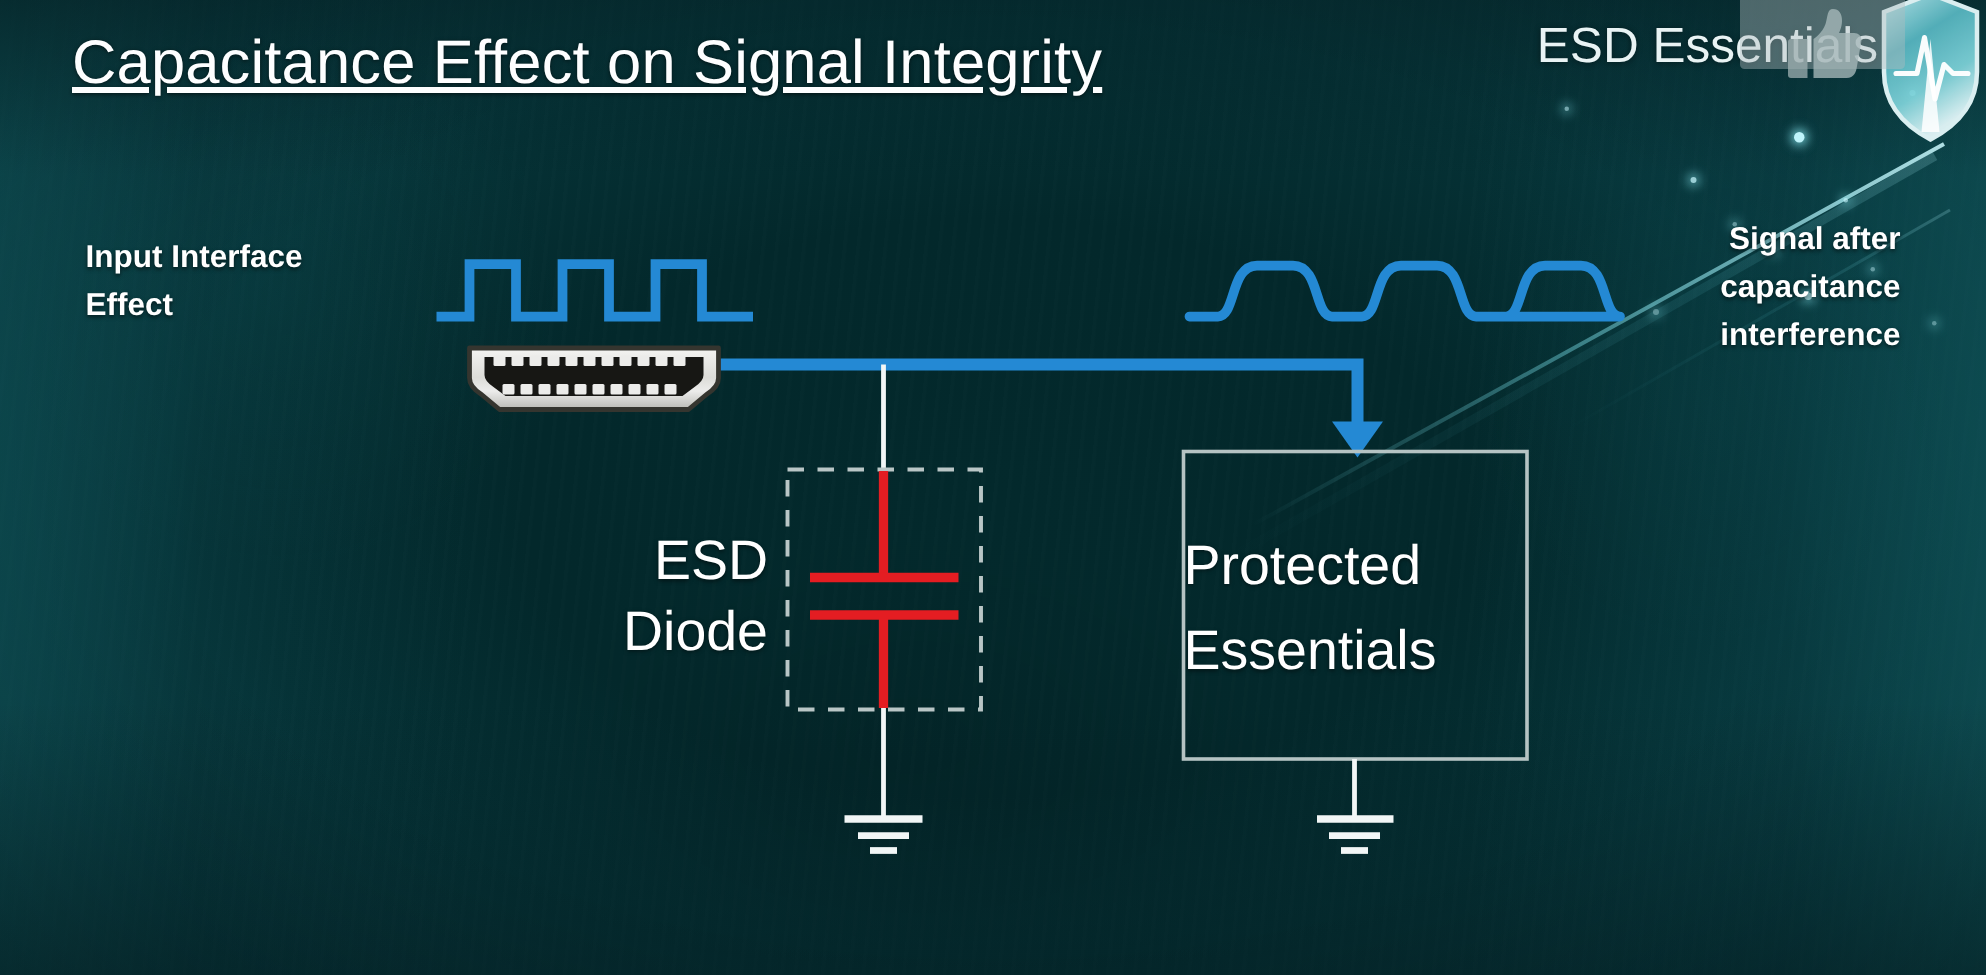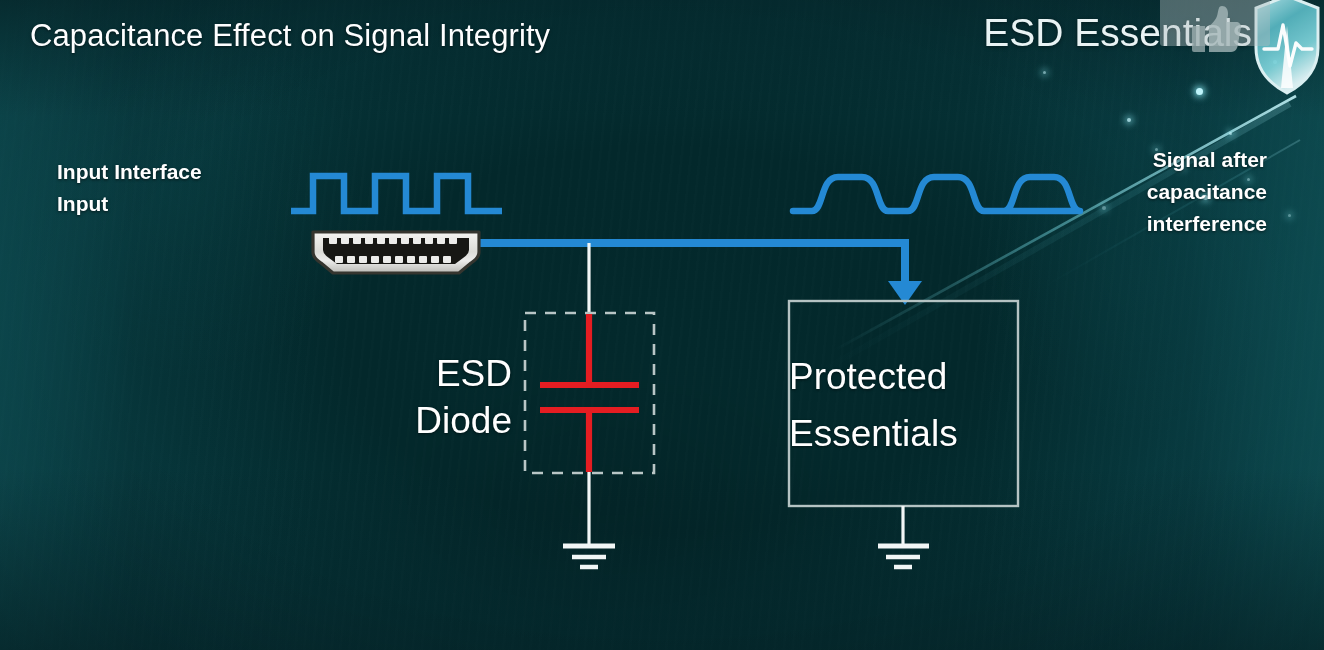--- a/index.html
+++ b/index.html
@@ -71,36 +71,37 @@
         rgba(0,0,0,0.016) 3px,
         rgba(0,0,0,0.016) 9px),
       radial-gradient(ellipse 20% 40% at 14% 30%, rgba(22,110,112,0.16), rgba(0,0,0,0) 70%),
       radial-gradient(ellipse 16% 34% at 86% 42%, rgba(22,110,112,0.14), rgba(0,0,0,0) 70%),
       radial-gradient(ellipse 26% 30% at 46% 76%, rgba(0,0,0,0.16), rgba(0,0,0,0) 72%);
   }
 
   
   #title {
     position: absolute;
-    left: 30px;
+    left: 48px;
     top: 18px;
-    font-size: 31px;
+    font-size: 41px;
     font-weight: 400;
     color: #fdfeff;
     letter-spacing: .1px;
     white-space: nowrap;
     text-shadow: 0 1px 3px rgba(0,0,0,.55);
+    text-decoration: underline;
   }
 
   
   #brand-text {
     position: absolute;
     right: 72px;
     top: 11px;
-    font-size: 39px;
+    font-size: 33px;
     font-weight: 400;
     color: #e9f3f4;
     white-space: nowrap;
     text-shadow: 0 1px 4px rgba(0,0,0,.45);
   }
   #brand-shield {
     position: absolute;
     right: 2px;
     top: -8px;
     width: 70px;
@@ -222,21 +223,21 @@
 
   <div id="like-overlay">
     <svg width="56" height="50" viewBox="0 0 56 50">
       <path d="M8 22 h11 v26 H8 a2 2 0 0 1 -2 -2 V24 a2 2 0 0 1 2 -2 z" fill="#9fb0b2" opacity=".75"></path>
       <path d="M23 22 c0 0 6 -4 8 -10 c1.6 -5 1 -10 5 -10 c4 0 6 3 6 8 c0 4 -2 8 -2 8 h10 c3 0 5 2 5 5 l-3 17 c-.5 4 -2 8 -7 8 H23 z" fill="#a7b8ba" opacity=".78"></path>
     </svg>
   </div>
 
   <div id="label-input" class="sig-label">
     <div>Input Interface</div>
-    <div>Input</div>
+    <div>Effect</div>
   </div>
 
   <div id="label-output" class="sig-label">
     <div>Signal after</div>
     <div>capacitance</div>
     <div>interference</div>
   </div>
 
   <div id="label-esd" class="block-label">
     <div>ESD</div>

